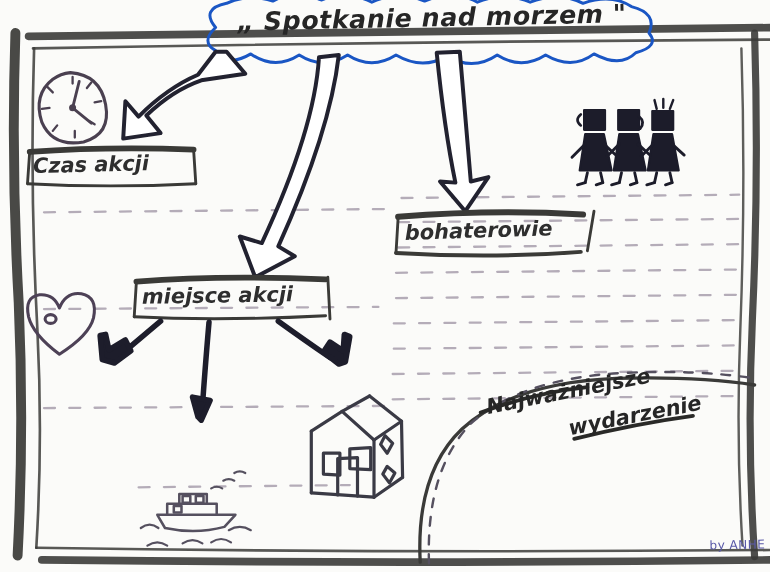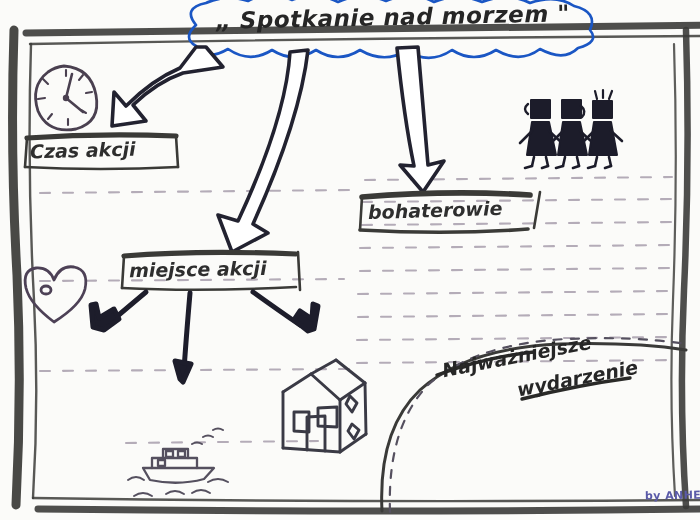--- a/index.html
+++ b/index.html
@@ -81,21 +81,21 @@
     font-size: 19px;
     font-weight: bold;
     font-style: italic;
     color: #262626;
     transform: rotate(-11deg);
   }
   #signature {
     left: 645px;
     top: 489px;
     font-size: 11px;
-    font-weight: bold;
+    font-weight: normal;
     color: #5a5aa8;
     letter-spacing: 0.4px;
     transform: rotate(-1deg);
   }
 </style>
 </head>
 <body>
 
 <div id="page">
 

